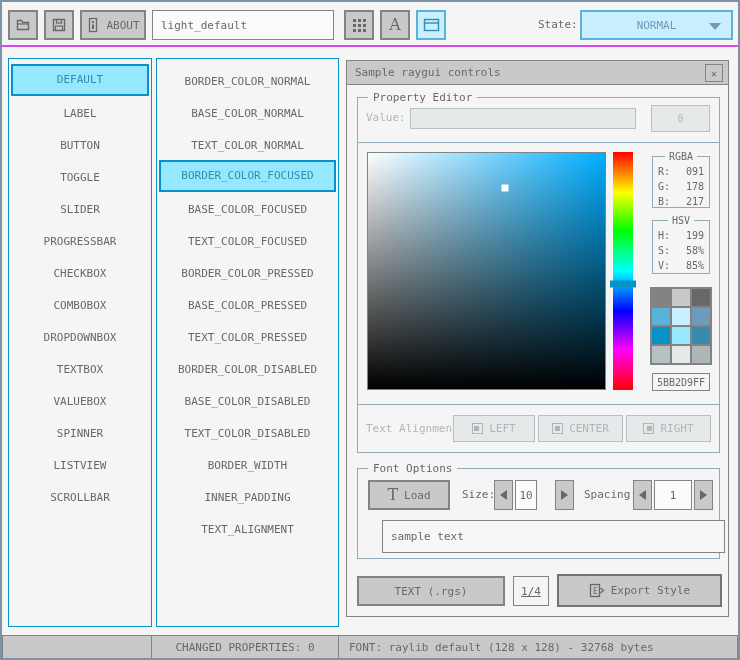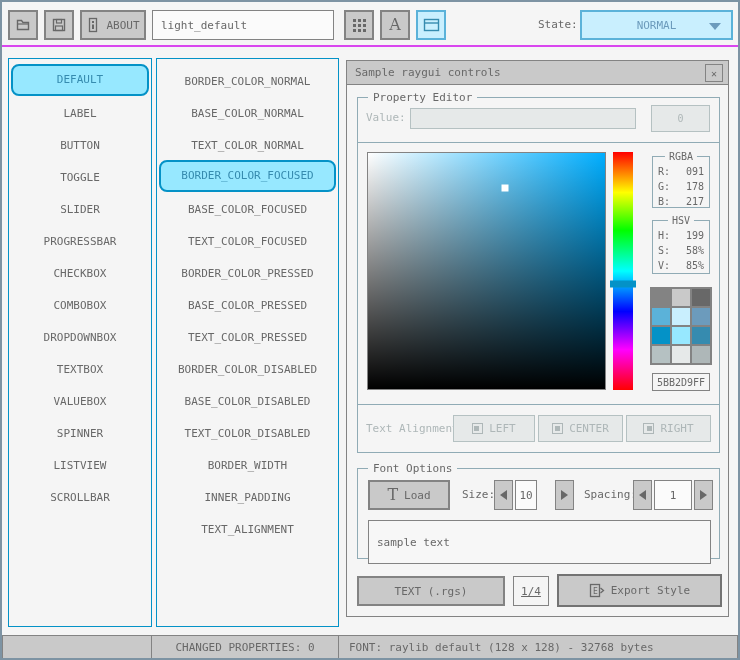--- a/index.html
+++ b/index.html
@@ -25,21 +25,21 @@
             background:var(--foc-bg);color:var(--foc-text);display:flex;align-items:center;justify-content:center;}
   .dd-arrow{position:absolute;right:10px;top:11px;width:0;height:0;border-left:6px solid transparent;
             border-right:6px solid transparent;border-top:7px solid var(--foc-text);}
   .serif-glyph{font-family:"DejaVu Serif",serif;font-size:16px;line-height:1;}
 
   
   .listview{position:absolute;top:56px;height:569px;border:1px solid var(--prs-border);background:var(--bg);padding-top:5px;}
   #controls-list{left:6px;width:144px;}
   #properties-list{left:154px;width:183px;}
   .list-item{height:32px;line-height:32px;text-align:center;color:var(--text);margin:0 2px;border:2px solid transparent;}
-  .list-item.selected{border-color:var(--prs-border);background:var(--prs-bg);color:var(--prs-text);line-height:28px;border-radius:8px;}
+  .list-item.selected{border-color:var(--prs-border);background:var(--prs-bg);color:var(--prs-text);line-height:28px;}
 
   
   .window{position:absolute;left:344px;top:58px;width:383px;height:557px;border:1px solid var(--border);background:var(--bg);}
   .titlebar{height:24px;background:var(--btn-bg);border-bottom:1px solid var(--border);
             display:flex;align-items:center;padding:0 8px;color:var(--text);}
   .close-btn{position:absolute;right:5px;top:3px;width:18px;height:18px;border:1px solid var(--border);
              background:var(--btn-bg);display:flex;align-items:center;justify-content:center;font-size:10px;color:var(--text);}
 
   .group{position:absolute;border:1px solid var(--line);}
   .group-label{position:absolute;top:-8px;left:10px;background:var(--bg);padding:0 5px;height:15px;line-height:15px;color:var(--text);white-space:nowrap;}
@@ -77,21 +77,21 @@
 
   .btn{position:absolute;border:2px solid var(--border);background:var(--btn-bg);color:var(--text);
        display:flex;align-items:center;justify-content:center;gap:6px;}
   .spin-btn{position:absolute;border:1px solid var(--border);background:var(--btn-bg);
             display:flex;align-items:center;justify-content:center;}
   .val-box{position:absolute;border:1px solid var(--border);background:#fbfbfb;color:var(--text);
            display:flex;align-items:center;justify-content:center;}
   .tri-l{width:0;height:0;border-top:5px solid transparent;border-bottom:5px solid transparent;border-right:7px solid var(--text);}
   .tri-r{width:0;height:0;border-top:5px solid transparent;border-bottom:5px solid transparent;border-left:7px solid var(--text);}
   .inline-label{position:absolute;height:30px;line-height:30px;}
-  .sample-box{position:absolute;left:10px;top:51px;width:343px;height:44px;border:1px solid var(--border);
+  .sample-box{position:absolute;left:24px;top:51px;width:343px;height:33px;border:1px solid var(--border);
               background:#f7f7f7;display:flex;align-items:center;padding:0 8px;color:var(--text);}
 
   
   .status-cell{position:absolute;top:633px;height:25px;border:1px solid var(--border);background:var(--btn-bg);
                line-height:23px;color:var(--text);}
   .icon-svg{display:block;}
 </style>
 </head>
 <body>
 

